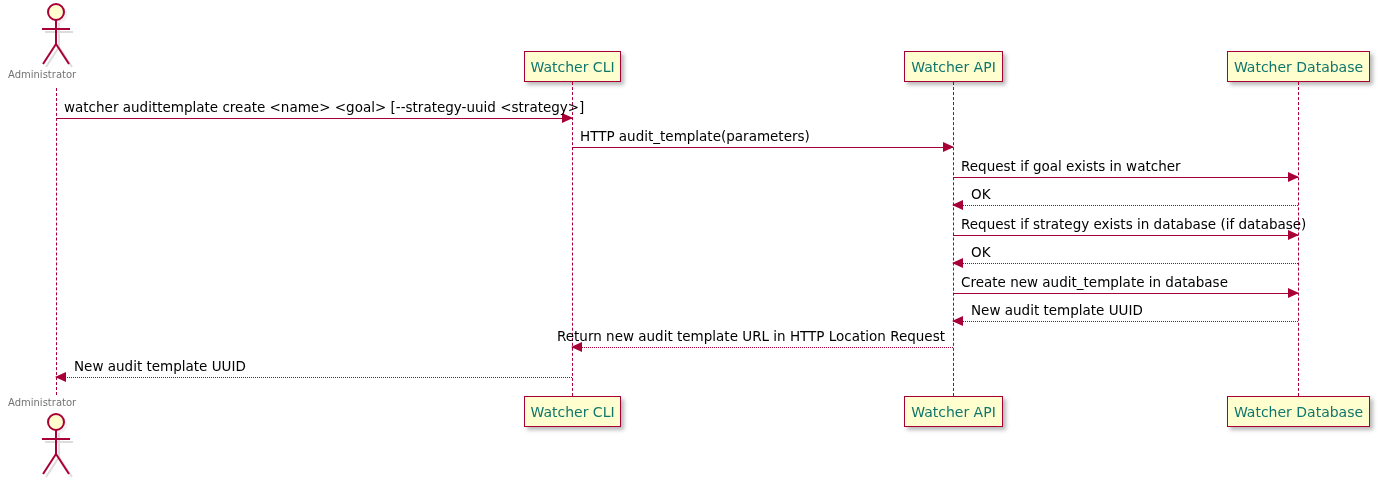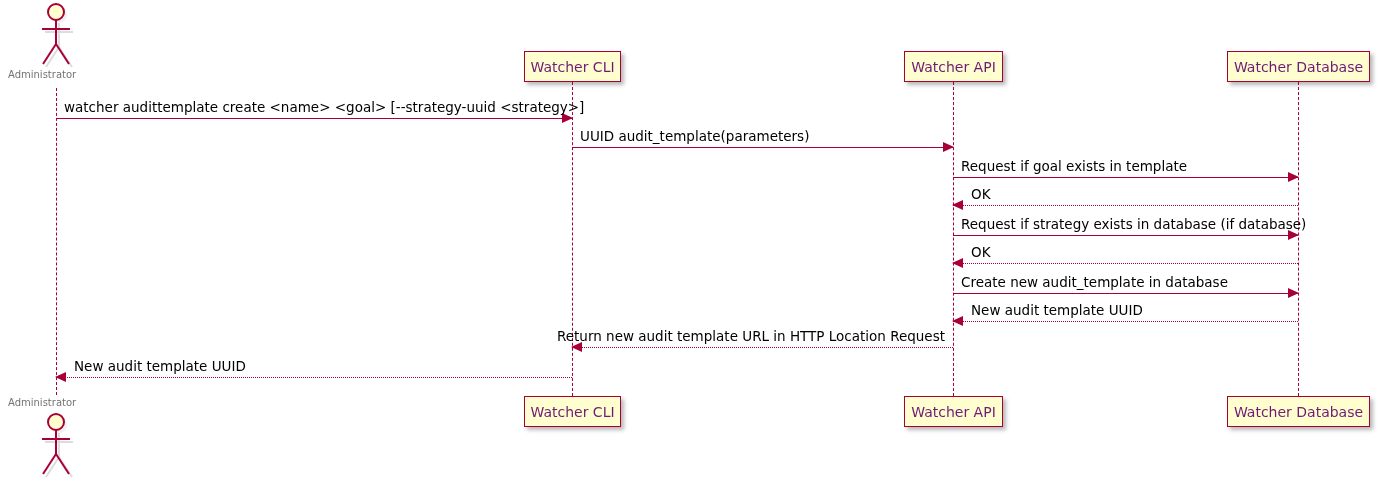--- a/index.html
+++ b/index.html
@@ -18,21 +18,21 @@
     background: #ffffff;
     overflow: hidden;
   }
 
   
   .participant {
     position: absolute;
     box-sizing: border-box;
     background: #FEFECE;
     border: 1.5px solid #A80036;
-    color: #701a75;
+    color: #0f766e;
     font-size: 14px;
     line-height: 1;
     display: flex;
     align-items: center;
     justify-content: center;
     white-space: nowrap;
     box-shadow: 3px 3px 4px rgba(0,0,0,0.28);
     padding: 0 20px;
   }
 
@@ -149,27 +149,27 @@
 
   <div class="msg solid" style="left:56px; top:118px; width:516px;">
     <div class="line"></div>
     <div class="head right"></div>
     <div class="label lbl-left">watcher audittemplate create &lt;name&gt; &lt;goal&gt; [--strategy-uuid &lt;strategy&gt;]</div>
   </div>
 
   <div class="msg solid" style="left:572px; top:147px; width:381px;">
     <div class="line"></div>
     <div class="head right"></div>
-    <div class="label lbl-left">UUID audit_template(parameters)</div>
+    <div class="label lbl-left">HTTP audit_template(parameters)</div>
   </div>
 
   <div class="msg solid" style="left:953px; top:177px; width:345px;">
     <div class="line"></div>
     <div class="head right"></div>
-    <div class="label lbl-left">Request if goal exists in template</div>
+    <div class="label lbl-left">Request if goal exists in watcher</div>
   </div>
 
   <div class="msg dotted" style="left:953px; top:205px; width:345px;">
     <div class="line"></div>
     <div class="head left"></div>
     <div class="label lbl-left" style="left:18px;">OK</div>
   </div>
 
   <div class="msg solid" style="left:953px; top:235px; width:345px;">
     <div class="line"></div>

